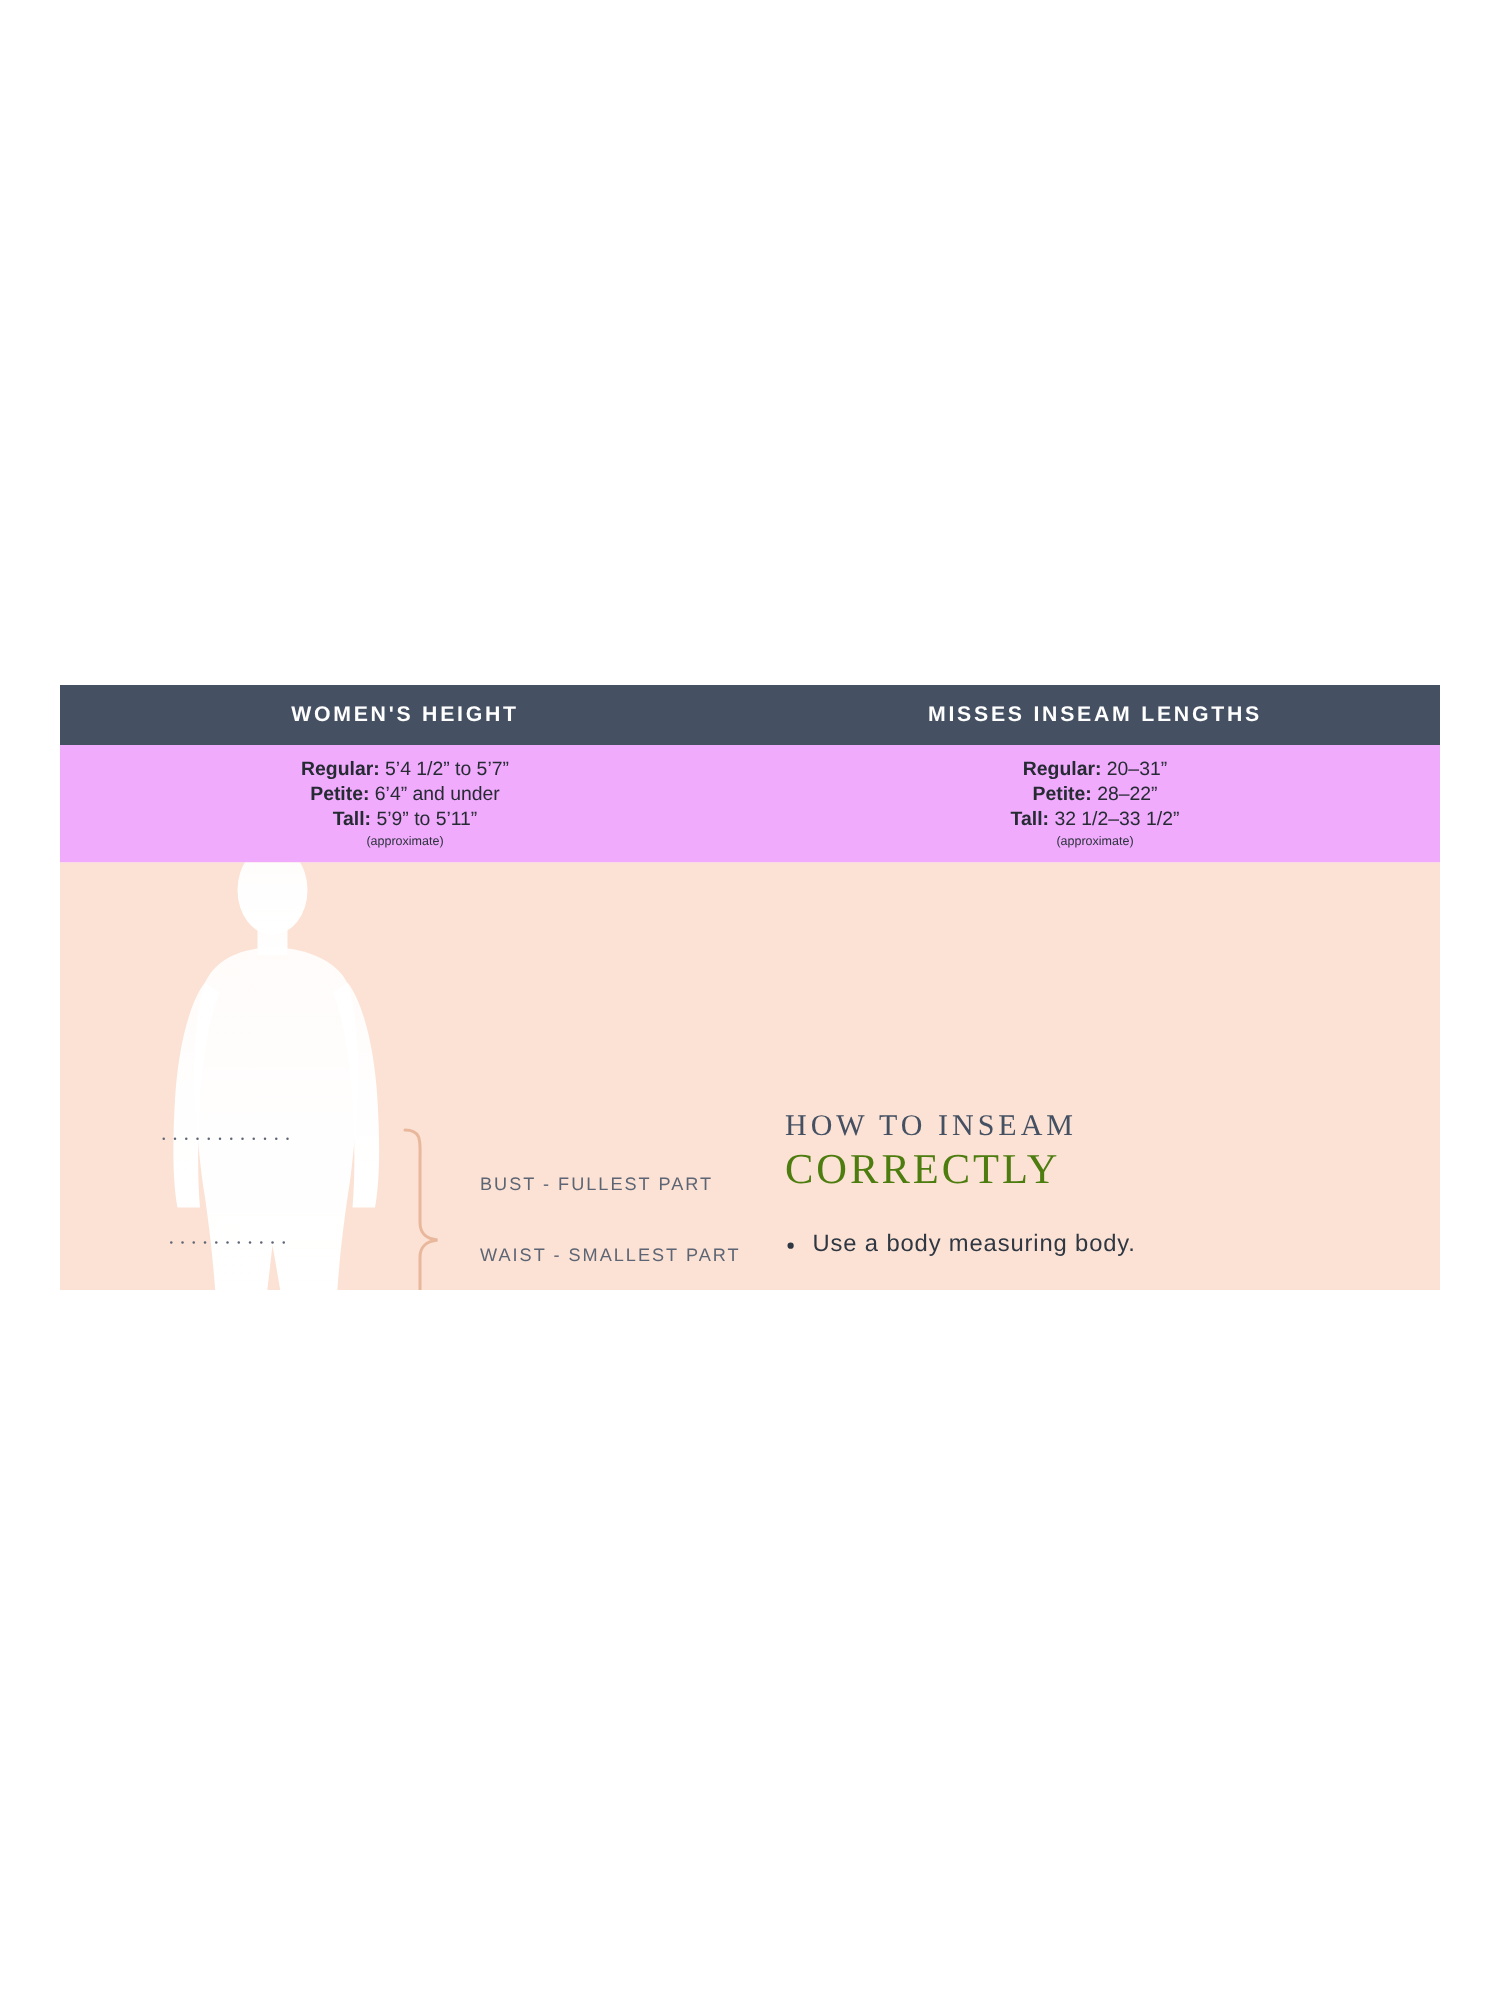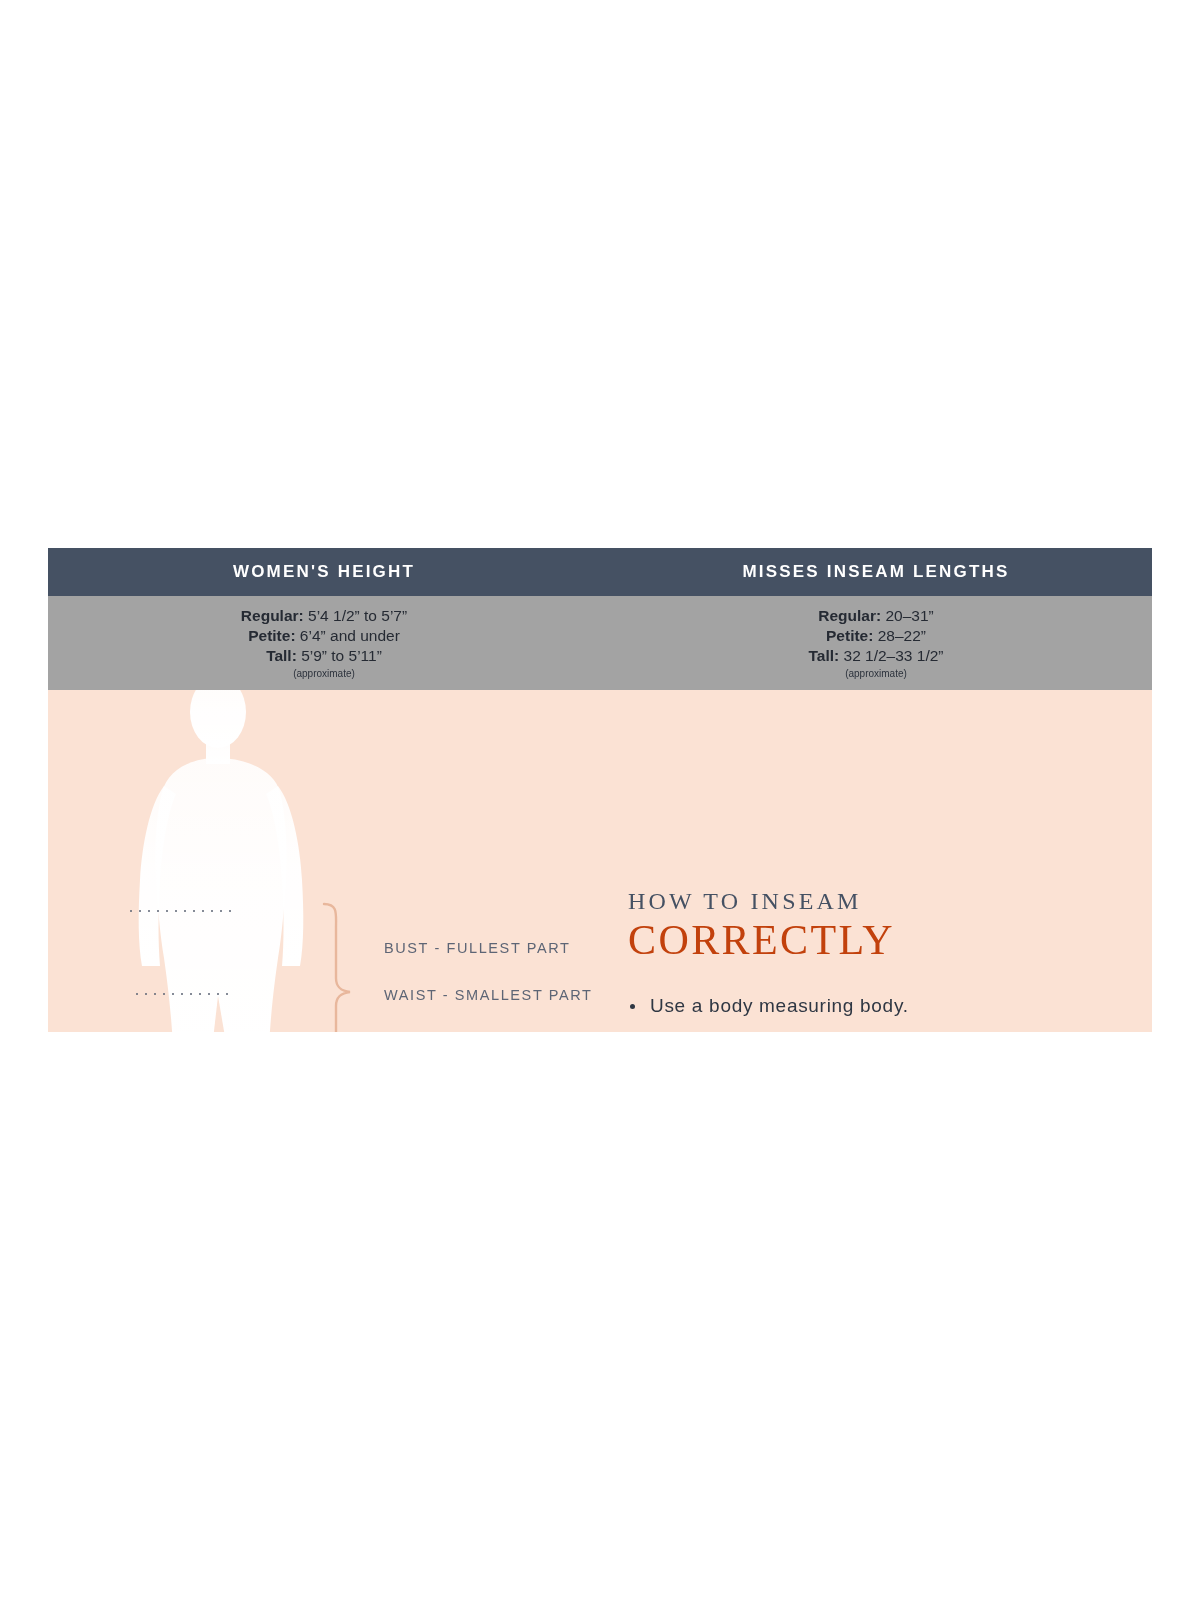--- a/index.html
+++ b/index.html
@@ -43,21 +43,21 @@
     font-size: 17px;
     font-weight: bold;
     letter-spacing: 2.2px;
   }
 
   
   .spec-band {
     display: flex;
     width: 100%;
     height: 94px;
-    background: #a3a3a3;
+    background: #f0abfc;
   }
   .spec-cell {
     flex: 1 1 50%;
     display: flex;
     flex-direction: column;
     align-items: center;
     justify-content: flex-start;
     padding-top: 10px;
     color: #252a33;
   }
@@ -120,21 +120,21 @@
     height: 180px;
   }
 
   
   .meas-labels {
     position: absolute;
     left: 336px;
     top: 250px;
     display: flex;
     flex-direction: column;
-    gap: 31px;
+    gap: 41px;
   }
   .meas-label {
     font-size: 14.5px;
     letter-spacing: 1.6px;
     color: #5d6575;
   }
 
   
   .how-col {
     position: absolute;
@@ -144,23 +144,23 @@
   }
   .how-kicker {
     font-family: "Liberation Serif", serif;
     font-size: 24px;
     letter-spacing: 3.2px;
     color: #455163;
     line-height: 1.1;
   }
   .how-title {
     font-family: "Liberation Serif", serif;
-    font-size: 42px;
+    font-size: 34px;
     letter-spacing: 2.4px;
-    color: #c2410c;
+    color: #4d7c0f;
     line-height: 1.15;
     margin-top: 2px;
   }
   .how-list {
     list-style: none;
     margin: 26px 0 0 0;
     padding: 0;
   }
   .how-list li {
     position: relative;

